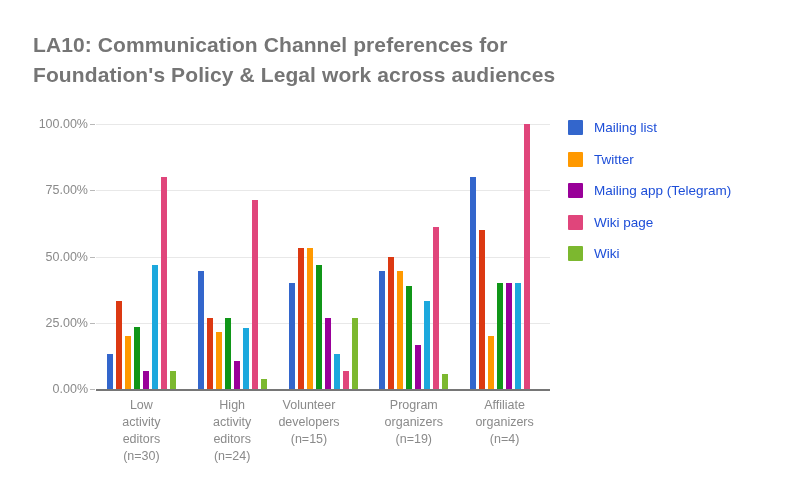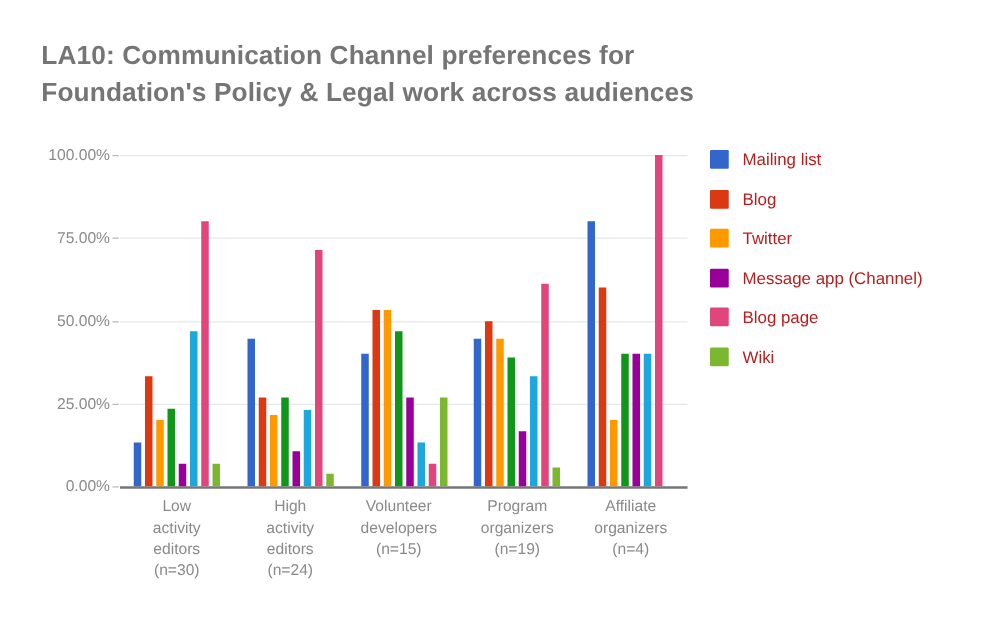--- a/index.html
+++ b/index.html
@@ -111,21 +111,21 @@
   }
   .legend-swatch {
     width: 15px;
     height: 15px;
     border-radius: 1px;
     flex: 0 0 auto;
   }
   .legend-label {
     margin-left: 11px;
     font-size: 13.5px;
-    color: #b91c1c;
+    color: #1d4ed8;
     white-space: nowrap;
   }
 </style>
 </head>
 <body>
 
 <div id="chart-root">
 
   <div id="chart-title">LA10: Communication Channel preferences for Foundation's Policy &amp; Legal work across audiences</div>
 
@@ -190,34 +190,30 @@
     </div>
 
   <div id="x-axis"></div>
 
   <div id="legend">
       <div class="legend-item">
         <span class="legend-swatch" style="background: rgb(51, 102, 204);"></span>
         <span class="legend-label">Mailing list</span>
       </div>
       <div class="legend-item">
-        <span class="legend-swatch" style="background: rgb(220, 57, 18);"></span>
-        <span class="legend-label">Blog</span>
-      </div>
-      <div class="legend-item">
         <span class="legend-swatch" style="background: rgb(255, 153, 0);"></span>
         <span class="legend-label">Twitter</span>
       </div>
       <div class="legend-item">
         <span class="legend-swatch" style="background: rgb(153, 0, 153);"></span>
-        <span class="legend-label">Message app (Channel)</span>
+        <span class="legend-label">Mailing app (Telegram)</span>
       </div>
       <div class="legend-item">
         <span class="legend-swatch" style="background: rgb(224, 69, 123);"></span>
-        <span class="legend-label">Blog page</span>
+        <span class="legend-label">Wiki page</span>
       </div>
       <div class="legend-item">
         <span class="legend-swatch" style="background: rgb(124, 184, 47);"></span>
         <span class="legend-label">Wiki</span>
       </div>
     </div>
 
 <div class="y-tick-label" style="top: 124px;">100.00%</div>
     <div class="y-tick-mark" style="top: 124px; left: 90px;"></div>
     <div class="y-tick-label" style="top: 190.25px;">75.00%</div>
@@ -229,21 +225,21 @@
     <div class="y-tick-label" style="top: 389px;">0.00%</div>
     <div class="y-tick-mark" style="top: 389px; left: 90px;"></div>
     <div class="x-label" style="left: 95.4px;">Low
 activity
 editors
 (n=30)</div>
     <div class="x-label" style="left: 186.2px;">High
 activity
 editors
 (n=24)</div>
-    <div class="x-label" style="left: 273px;">Volunteer
+    <div class="x-label" style="left: 263px;">Volunteer
 developers
 (n=15)</div>
     <div class="x-label" style="left: 367.8px;">Program
 organizers
 (n=19)</div>
     <div class="x-label" style="left: 458.6px;">Affiliate
 organizers
 (n=4)</div>
   </div>
 

